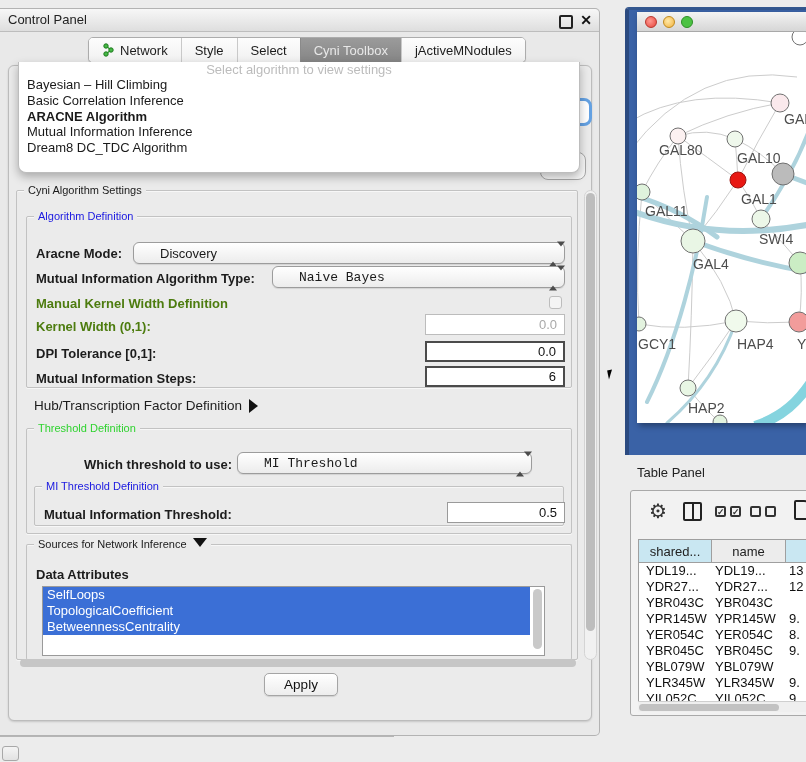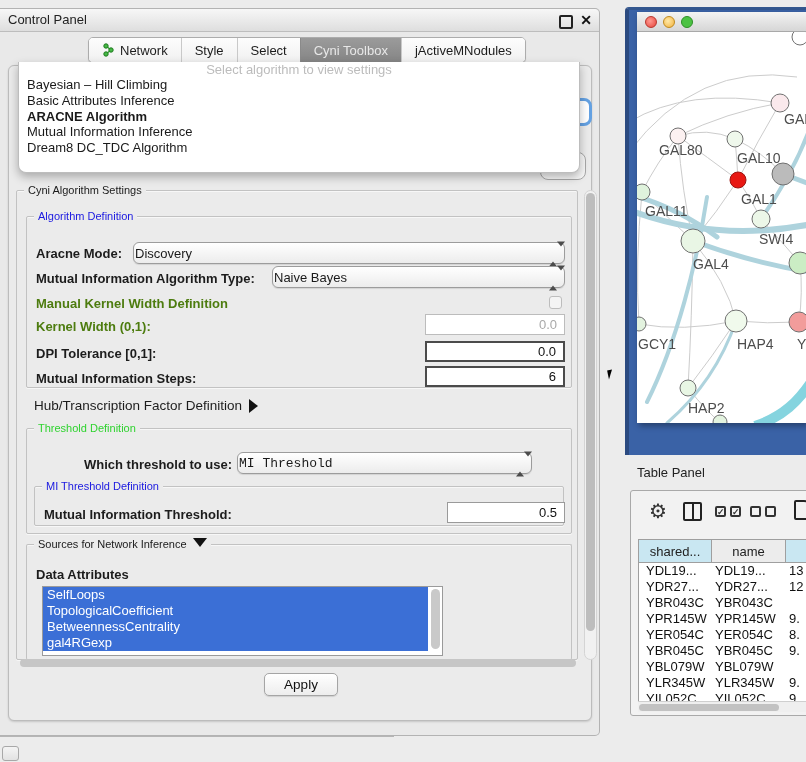--- a/index.html
+++ b/index.html
@@ -39,21 +39,21 @@
   .grp{position:absolute;border:1px solid #c2c2c2;border-radius:2px;box-sizing:border-box;
      box-shadow:inset 0 1px 0 rgba(255,255,255,.6),0 1px 0 rgba(255,255,255,.6);}
   .gt{position:absolute;top:-8px;left:7px;background:#ebebeb;padding:0 4px;font-size:11px;line-height:15px;white-space:nowrap;}
   .gt.blue{color:#1a18e0;}
   .gt.green{color:#2fd32f;}
   .lbl{position:absolute;font-size:13px;font-weight:bold;color:#1c1c1c;white-space:nowrap;}
   .lbl.reg{font-weight:normal;font-size:13.5px;}
   .lbl.dim{color:#4d7c0f;}
   
   .combo{position:absolute;background:linear-gradient(#ffffff,#ececec);border:1px solid #9c9c9c;
-     border-radius:6px;font-size:13px;display:flex;align-items:center;padding-left:1px;
+     border-radius:6px;font-size:13px;display:flex;align-items:center;padding-left:26px;
      box-sizing:border-box;box-shadow:0 1px 1px rgba(0,0,0,.1);}
   .stepper{position:absolute;right:7px;top:50%;transform:translateY(-50%);width:8px;height:13px;}
   .stepper .up{width:0;height:0;border-left:4px solid transparent;border-right:4px solid transparent;
      border-bottom:5px solid #4c4c4c;margin-bottom:3px;}
   .stepper .dn{width:0;height:0;border-left:4px solid transparent;border-right:4px solid transparent;
      border-top:5px solid #4c4c4c;}
   
   .tfield{position:absolute;background:#fff;border:1px solid #9a9a9a;font-size:13px;color:#111;
      display:flex;align-items:center;justify-content:flex-end;padding:0 7px;box-sizing:border-box;}
   .tfield.strong{border:2px solid #4b4b4b;}
@@ -160,40 +160,40 @@
 
     <div class="content-panel"></div>
   </div>
 
   <div class="frag-blue"></div>
   <div class="frag-combo"></div>
 
   <div class="overlay">
     <div class="hint">Select algorithm to view settings</div>
     <div class="opt">Bayesian – Hill Climbing</div>
-    <div class="opt">Basic Attributes Inference</div>
+    <div class="opt">Basic Correlation Inference</div>
     <div class="opt sel">ARACNE Algorithm</div>
     <div class="opt">Mutual Information Inference</div>
     <div class="opt">Dream8 DC_TDC Algorithm</div>
   </div>
 
   <div class="grp" style="left:16px;top:190px;width:562px;height:470px;">
     <span class="gt">Cyni Algorithm Settings</span>
   </div>
 
   <div class="grp" style="left:26px;top:216px;width:546px;height:172px;">
     <span class="gt blue">Algorithm Definition</span>
   </div>
   <div class="lbl" style="left:36px;top:246px;">Aracne Mode:</div>
   <div class="combo" style="left:133px;top:242px;width:432px;height:22px;">
     <span>Discovery</span>
     <span class="stepper"><span class="up"></span><span class="dn"></span></span>
   </div>
   <div class="lbl" style="left:36px;top:271px;">Mutual Information Algorithm Type:</div>
-  <div class="combo" style="left:272px;top:266px;width:293px;height:22px;">
+  <div class="combo" style="left:272px;top:266px;width:293px;height:22px;font-family:Liberation Mono, monospace;">
     <span>Naive Bayes</span>
     <span class="stepper"><span class="up"></span><span class="dn"></span></span>
   </div>
   <div class="lbl dim" style="left:36px;top:296px;">Manual Kernel Width Definition</div>
   <div class="checkbox" style="left:549px;top:296px;"></div>
   <div class="lbl dim" style="left:36px;top:319px;">Kernel Width (0,1):</div>
   <div class="tfield dim" style="left:425px;top:314px;width:140px;height:21px;">
     <span>0.0</span>
   </div>
   <div class="lbl" style="left:36px;top:346px;">DPI Tolerance [0,1]:</div>
@@ -222,25 +222,24 @@
   </div>
   <div class="lbl" style="left:44px;top:507px;">Mutual Information Threshold:</div>
   <div class="tfield" style="left:447px;top:502px;width:118px;height:21px;">
     <span>0.5</span>
   </div>
 
   <div class="grp" style="left:26px;top:544px;width:546px;height:116px;border-bottom:none;">
     <span class="gt"><span>Sources for Network Inference</span><span class="tri-down"></span></span>
   </div>
   <div class="lbl" style="left:36px;top:567px;">Data Attributes</div>
-  <div class="listbox" style="left:42px;top:586px;width:401px;height:70px;">
+  <div class="listbox" style="left:42px;top:586px;width:503px;height:70px;">
     <div class="litem">SelfLoops</div>
     <div class="litem">TopologicalCoefficient</div>
     <div class="litem">BetweennessCentrality</div>
-    <div class="litem">gal4RGexp</div>
     <div class="list-vscroll"></div>
   </div>
 
   <div class="hscroll-thumb"></div>
   <div class="vscroll">
       <div class="thumb"></div>
     </div>
 
   <div class="btn" style="left:264px;top:673px;width:74px;height:23px;">
     <span>Apply</span>

